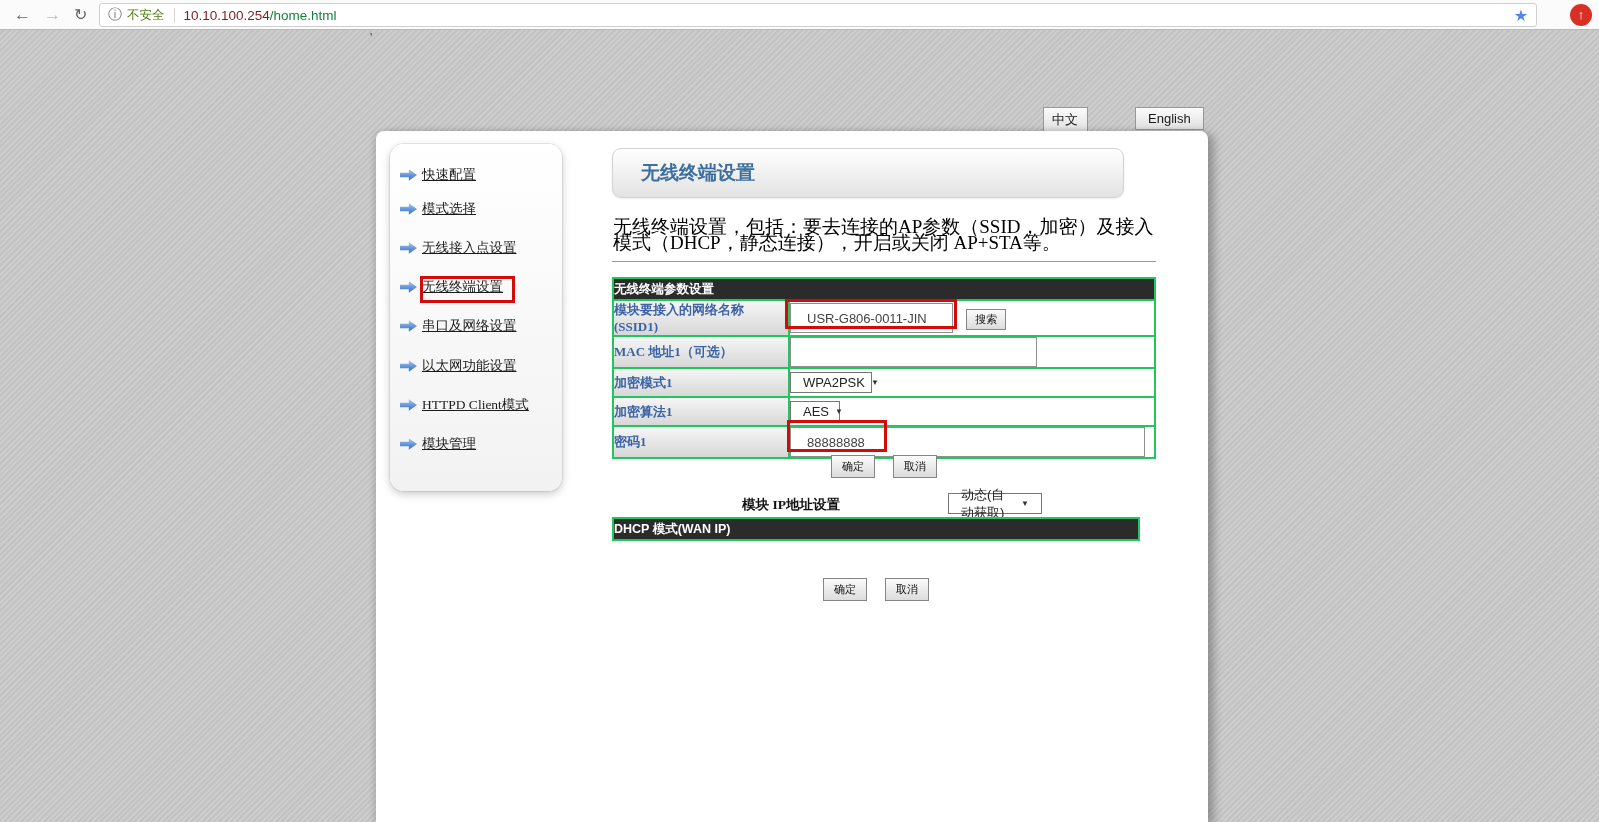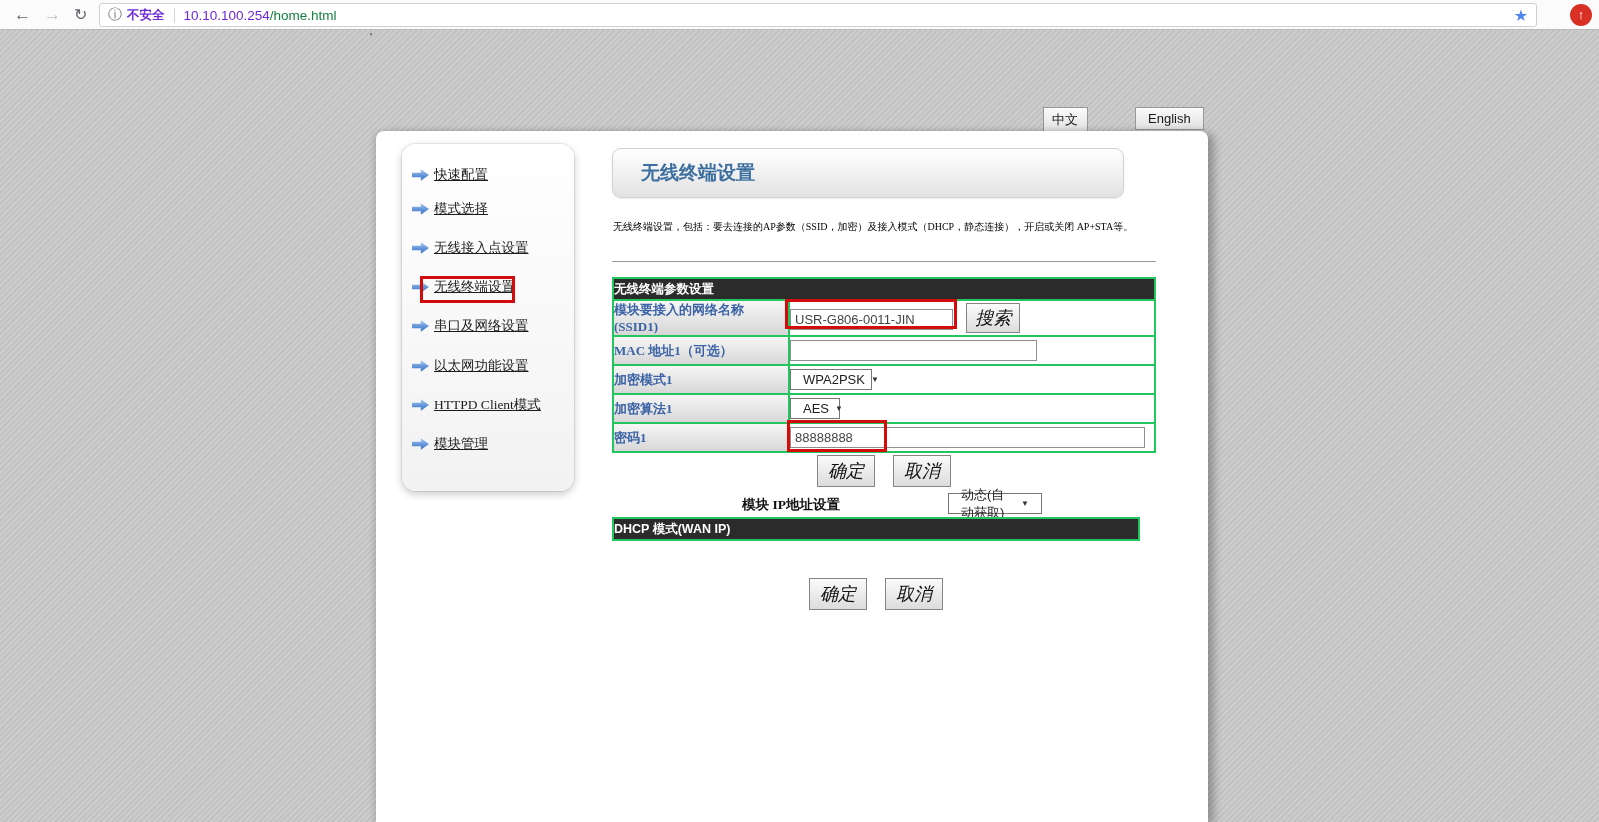--- a/index.html
+++ b/index.html
@@ -7,85 +7,85 @@
   *{box-sizing:border-box;}
 
   
   .chrome{position:absolute;left:0;top:0;width:1599px;height:30px;background:#fbfbfb;
     border-bottom:1px solid #b9b9b9;font-family:"Liberation Sans",sans-serif;}
   .nav-ico{position:absolute;top:2px;font-size:17px;color:#5f6368;cursor:pointer;line-height:26px;}
   .nav-ico.disabled{color:#bdbdbd;}
   .urlbox{position:absolute;left:99px;top:3px;width:1438px;height:24px;background:#fff;
     border:1px solid #cfcfcf;border-radius:3px;display:flex;align-items:center;padding:0 8px;}
   .info-ico{font-size:14px;color:#757575;margin-right:5px;}
-  .sec-label{font-size:12.5px;color:#6d28d9;font-weight:bold;}
+  .sec-label{font-size:12.5px;color:#4d7c0f;}
   .url-sep{width:1px;height:15px;background:#d6d6d6;margin:0 9px;}
-  .url-host{font-size:13.5px;color:#6d28d9;}
+  .url-host{font-size:13.5px;color:#7f1d1d;}
   .url-path{font-size:13.5px;color:#15803d;}
   .star{margin-left:auto;font-size:16px;color:#4f86ec;cursor:pointer;}
   .ext-btn{position:absolute;right:7px;top:4px;width:22px;height:22px;border-radius:50%;
     background:#d93025;color:#fff;font-size:13px;font-weight:bold;text-align:center;
     line-height:21px;cursor:pointer;}
 
   
   .page{position:absolute;left:0;top:30px;width:1599px;height:792px;
     background:#c9c9c9;
     background-image:repeating-linear-gradient(135deg,rgba(255,255,255,.07) 0 2px,rgba(0,0,0,.035) 2px 4px);}
   .stray{position:absolute;left:370px;top:0;font-size:12px;color:#333;}
   .btn-lang{position:absolute;top:77px;border:1px solid #979797;background:linear-gradient(#fbfbfb,#e0e0e0);
     font:13px "Liberation Sans",sans-serif;color:#1a1a1a;padding:3px 9px;cursor:pointer;}
   .zh{left:1043px;padding-left:8px;}
   .en{left:1135px;padding:3px 12px;}
 
   .panel{position:absolute;left:376px;top:101px;width:832px;height:691px;background:#fff;
     border-radius:8px 8px 0 0;box-shadow:6px 2px 9px rgba(0,0,0,.28),-3px 0 5px rgba(0,0,0,.10);}
 
   
-  .sidebar{position:absolute;left:26px;top:13px;width:172px;height:347px;border-radius:14px;
+  .sidebar{position:absolute;left:14px;top:13px;width:172px;height:347px;border-radius:14px;
     background:linear-gradient(#ffffff,#f2f2f2);box-shadow:0 3px 9px rgba(0,0,0,.22),0 0 0 1px #ececec;}
   .menu-item{position:absolute;left:10px;height:22px;display:flex;align-items:center;}
   .arrow{width:17px;height:13px;margin-right:5px;flex:0 0 17px;
     background:linear-gradient(#aecdf2 0%,#5b8fd6 55%,#3f6fbe 100%);
     clip-path:polygon(0 32%,52% 32%,52% 6%,100% 50%,52% 94%,52% 68%,0 68%);
     filter:drop-shadow(0 1px 1px rgba(0,0,0,.35));}
   .mlabel{font-size:13.5px;color:#1c1c1c;text-decoration:underline;cursor:pointer;white-space:nowrap;}
 
   
   .redbox{position:absolute;border:3px solid var(--annotation-red,#d40b0b);pointer-events:none;z-index:6;}
   .rb1{left:44px;top:145px;width:95px;height:27px;}
   .rb2{left:409px;top:168px;width:172px;height:30px;}
   .rb3{left:411px;top:289px;width:100px;height:32px;}
 
   
   .titlebox{position:absolute;left:236px;top:17px;width:512px;height:50px;border:1px solid #d2d2d2;
     border-radius:9px;background:linear-gradient(#ffffff,#e2e2e2);box-shadow:0 1px 2px rgba(0,0,0,.08);}
   .titletext{font:bold 19px "Liberation Sans",sans-serif;color:var(--title-blue,#3c6f9f);
     line-height:48px;padding-left:28px;}
-  .desc{position:absolute;left:237px;top:88px;width:552px;font-size:10px;line-height:16px;color:#000;}
+  .desc{position:absolute;left:237px;top:88px;width:552px;font-size:19px;line-height:16px;color:#000;}
   .rule{position:absolute;left:236px;top:130px;width:544px;border-top:1px solid #9a9a9a;}
 
   table.cfg{position:absolute;border-collapse:collapse;font-size:13px;}
   table.cfg td{border:2px solid #22c55e;padding:0;}
   .t1{left:236px;top:146px;width:544px;}
   .t2{left:236px;top:386px;width:528px;}
   td.hdr{background:var(--table-header-bg,#2b2b2b);color:#fff;border-color:#2b2b2b;
     font:bold 12.5px "Liberation Sans",sans-serif;padding:4px 7px;height:22px;}
   td.lbl{background:linear-gradient(#f6f6f6,#d7d7d7);color:var(--label-blue,#3b63a5);
     font-weight:bold;padding-left:6px;height:29px;}
   .t1 td.lbl{width:176px;}
   .t2 td.lbl{width:210px;height:30px;}
   td.val{background:#fff;padding:3px 4px;vertical-align:middle;}
-  input.txt{height:21px;border:1px solid #8f8f8f;font:13px "Liberation Sans",sans-serif;
-    color:#444;padding:0 4px;background:#fff;}
+  input.txt{height:30px;border:1px solid #8f8f8f;font:13px "Liberation Sans",sans-serif;
+    color:#444;padding:0 16px;background:#fff;}
   .sel{display:inline-flex;align-items:center;justify-content:space-between;height:21px;
     border:1px solid #767676;background:#fff;font:13px "Liberation Sans",sans-serif;color:#222;
     padding:0 12px;cursor:pointer;vertical-align:middle;}
   .caret{font-size:8px;color:#333;margin-left:6px;}
   .btn{display:inline-block;border:1px solid #858585;background:linear-gradient(#fbfbfb,#dcdcdc);
-    border-radius:0;font-size:18px;color:#111;padding:3px 10px;cursor:pointer;font-style:italic;}
+    border-radius:0;font-size:11px;color:#111;padding:3px 10px;cursor:pointer;}
   .btnrow{position:absolute;text-align:center;}
   .br1{left:236px;top:324px;width:544px;}
   .br2{left:236px;top:447px;width:528px;}
   .btnrow .btn{margin:0 7px;}
   .iplabel{position:absolute;left:366px;top:365px;font-weight:bold;font-size:13.5px;color:#111;}
   .ipsel{position:absolute;left:572px;top:362px;width:94px;}
 </style>
 </head>
 <body>
 

